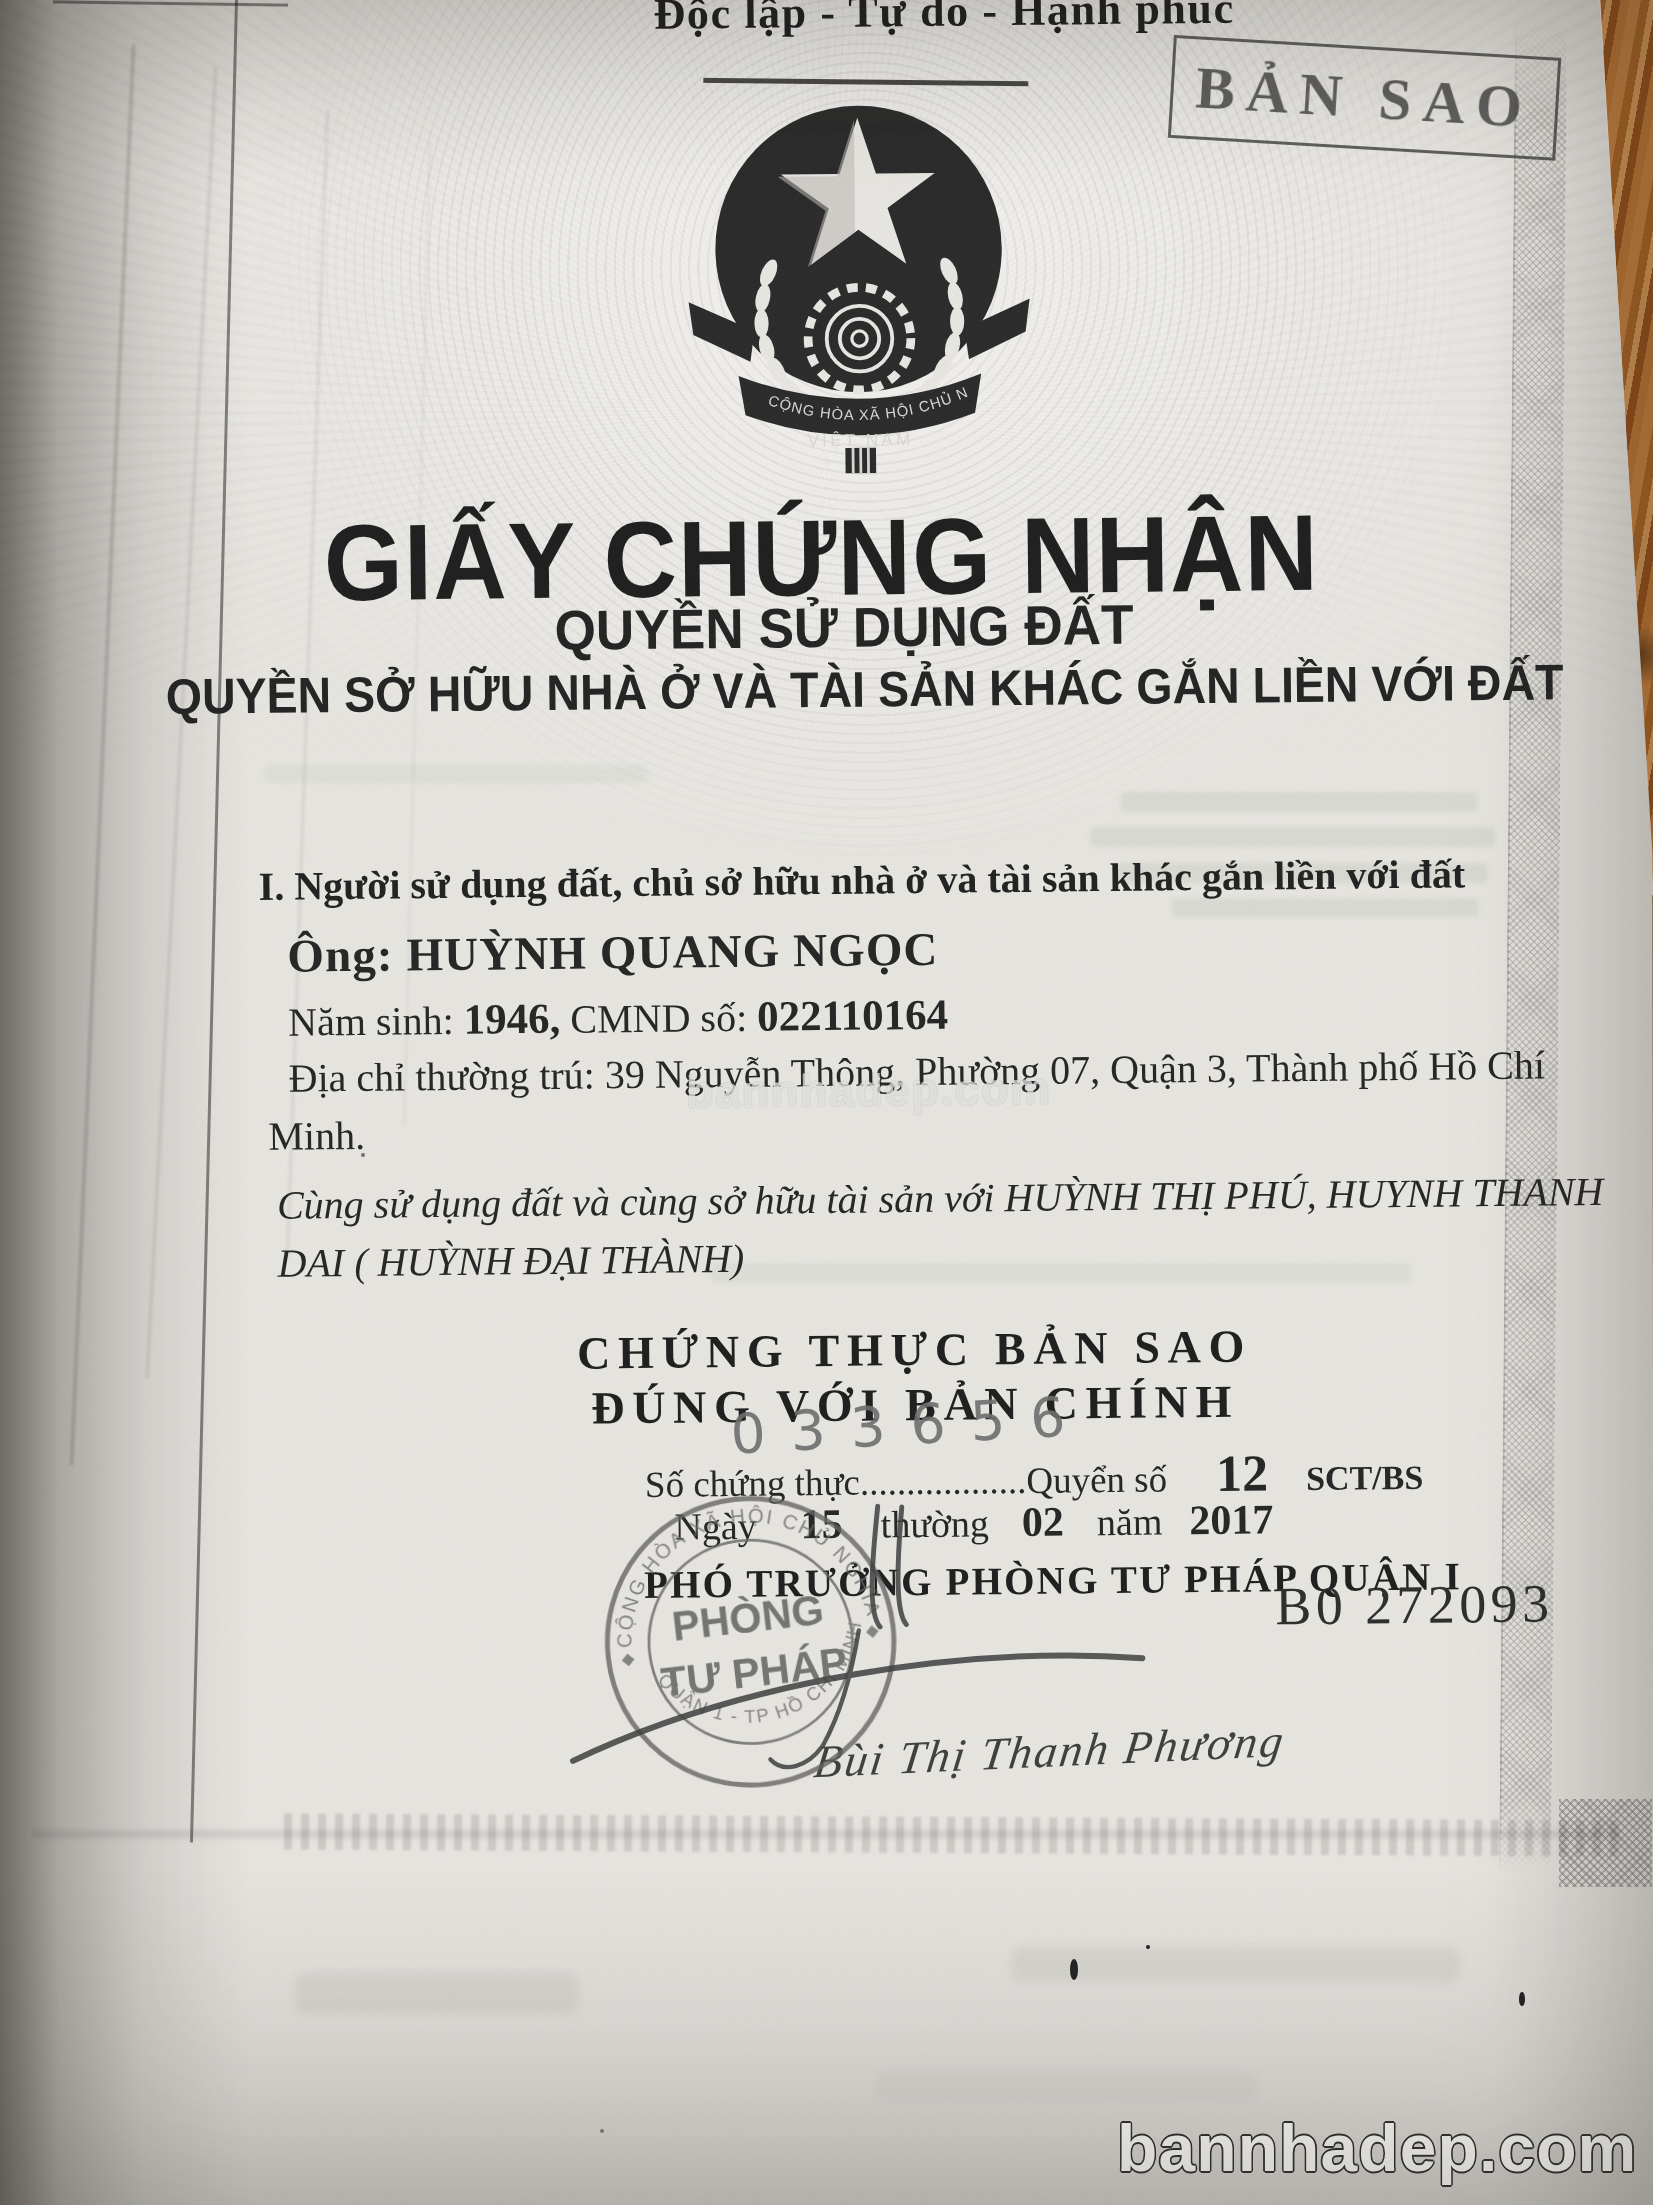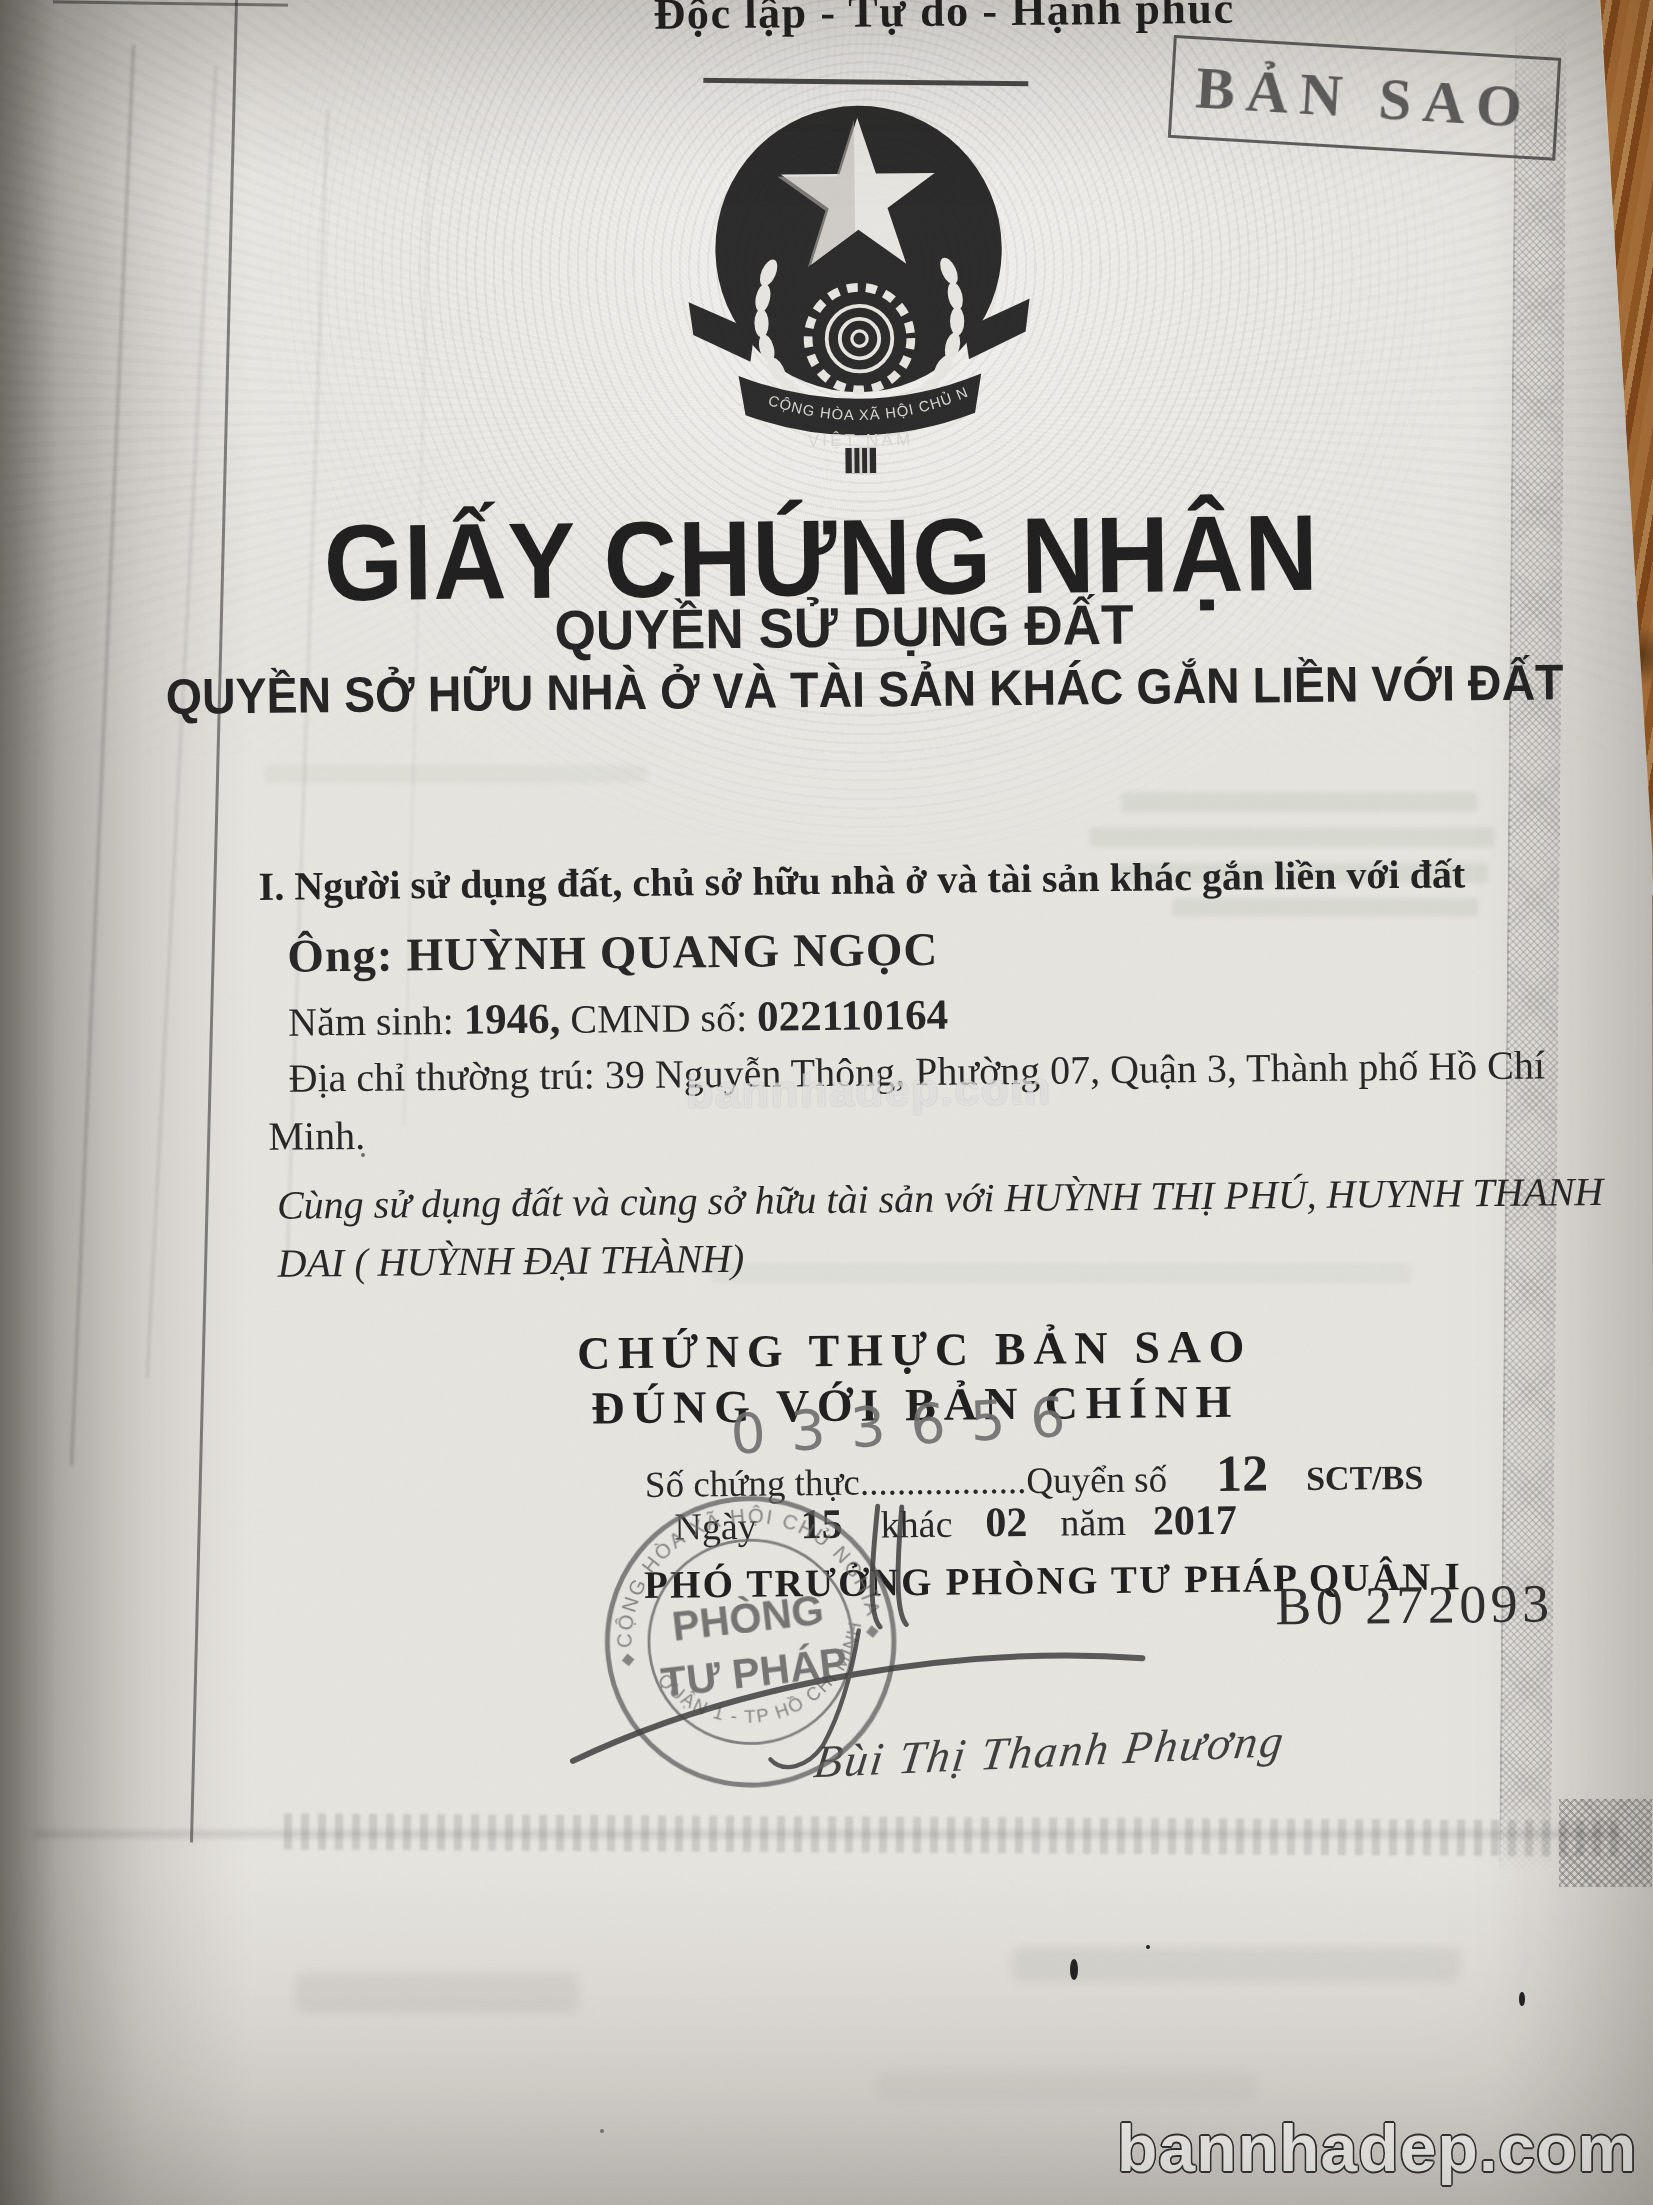--- a/index.html
+++ b/index.html
@@ -214,21 +214,21 @@
       <div class="t addr">Địa chỉ thường trú: 39 Nguyễn Thông, Phường 07, Quận 3, Thành phố Hồ Chí</div>
       <div class="t addr2">Minh.</div>
       <div class="t wm-center">bannhadep.com</div>
       <div class="t coown1">Cùng sử dụng đất và cùng sở hữu tài sản với HUỲNH THỊ PHÚ, HUYNH THANH</div>
       <div class="t coown2">DAI ( HUỲNH ĐẠI THÀNH)</div>
 
       <div class="t cert1">CHỨNG THỰC BẢN SAO</div>
       <div class="t cert2">ĐÚNG VỚI BẢN CHÍNH</div>
       <div class="t handwrite">033656</div>
       <div class="t serial"><span>Số chứng thực</span><span>..................</span><span>Quyển số</span><span style="display:inline-block;width:49px;"></span><span class="num">12</span><span style="display:inline-block;width:38px;"></span><span class="suf">SCT/BS</span></div>
-      <div class="t dateline"><span>Ngày</span><span style="display:inline-block;width:44px;"></span><b>15</b><span style="display:inline-block;width:38px;"></span><span>khác</span><span style="display:inline-block;width:33px;"></span><b>02</b><span style="display:inline-block;width:33px;"></span><span>năm</span><span style="display:inline-block;width:27px;"></span><b>2017</b></div>
+      <div class="t dateline"><span>Ngày</span><span style="display:inline-block;width:44px;"></span><b>15</b><span style="display:inline-block;width:38px;"></span><span>thường</span><span style="display:inline-block;width:33px;"></span><b>02</b><span style="display:inline-block;width:33px;"></span><span>năm</span><span style="display:inline-block;width:27px;"></span><b>2017</b></div>
       <div class="t office">PHÓ TRƯỞNG PHÒNG TƯ PHÁP QUẬN I</div>
       <div class="t serialno">B0 272093</div>
       <div class="t signer">Bùi Thị Thanh Phương</div>
 
       <svg style="position:absolute;left:581px;top:1477px;opacity:.78;filter:blur(0.3px);" width="328" height="328" viewBox="0 0 600 600">
         <g transform="rotate(-6 300 300)" stroke="#636363" fill="none">
           <circle cx="300" cy="300" r="262" stroke-width="9"></circle>
           <circle cx="300" cy="300" r="186" stroke-width="5"></circle>
         </g>
         <defs>

